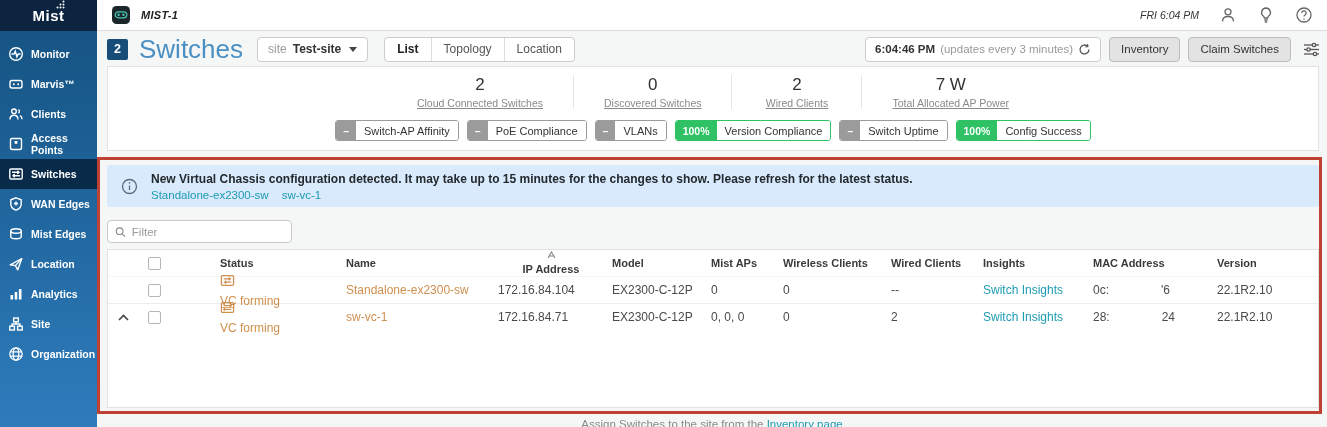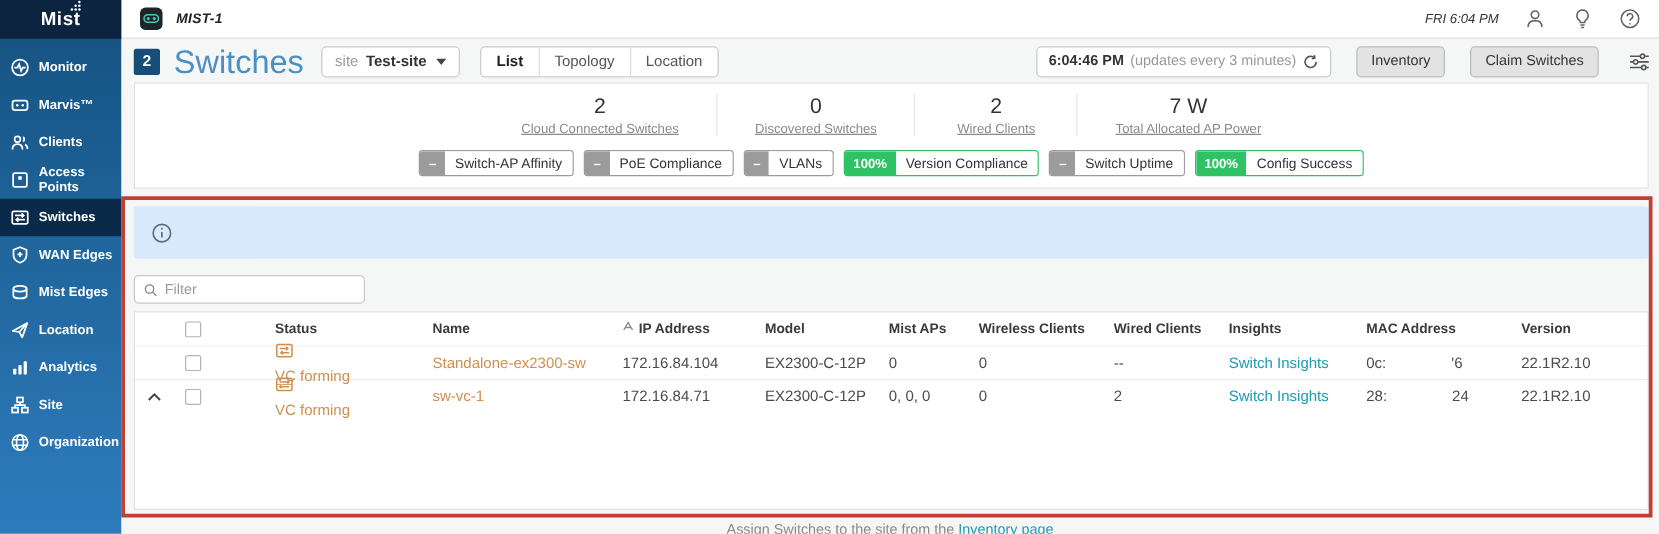--- a/index.html
+++ b/index.html
@@ -36,21 +36,21 @@
     border-radius:4px; height:25px; padding:0 10px; font-size:12px; cursor:pointer; margin-right:16px; }
   .site-label { color:#9a9a9a; }
   .site-value { color:#333; font-weight:bold; }
   .caret-down { width:0; height:0; border-left:4px solid transparent; border-right:4px solid transparent;
     border-top:5px solid #444; margin-left:2px; }
   .tab-group { display:flex; border:1px solid #ccc; border-radius:4px; background:#fff; height:25px; overflow:hidden; }
   .tab { padding:0 12px; display:flex; align-items:center; font-size:12px; color:#555;
     border-right:1px solid #ddd; cursor:pointer; }
   .tab:last-child { border-right:none; }
   .tab.active { color:#222; font-weight:bold; }
-  .header-right { margin-left:auto; display:flex; align-items:center; gap:20px; }
+  .header-right { margin-left:auto; display:flex; align-items:center; gap:8px; }
   .refresh-box { display:flex; align-items:center; gap:5px; background:#fff; border:1px solid #ccc;
     border-radius:4px; height:25px; padding:0 9px; font-size:11.5px; cursor:pointer; }
   .refresh-time { font-weight:bold; color:#333; }
   .refresh-note { color:#999; }
   .btn { background:#e3e3e3; border:1px solid #bdbdbd; border-radius:4px; height:25px; padding:0 11px;
     font-size:11.5px; color:#333; display:flex; align-items:center; cursor:pointer;
     font-family:"Liberation Sans", sans-serif; }
   .settings-icon { margin-left:4px; cursor:pointer; }
 
   
@@ -93,21 +93,21 @@
   .table-card { position:absolute; left:107px; top:249px; width:1212px; height:159px; background:#fff;
     border:1px solid #e2e2e2; }
   .trow { display:grid; grid-template-columns:30px 70px 130px 152px 114px 99px 72px 108px 92px 110px 124px 1fr;
     align-items:center; }
   .thead { height:26px; font-size:11px; font-weight:bold; color:#3a3a3a; }
   .tdata { height:27px; font-size:12px; color:#4a4a4a; border-top:1px solid #ededed; cursor:pointer; }
   .cell { padding-left:8px; white-space:nowrap; overflow:hidden; }
   .cell-caret { padding-left:0; display:flex; justify-content:center; }
   .cell-check { padding-left:10px; }
   .checkbox { width:13px; height:13px; border:1px solid #b5b5b5; border-radius:2px; background:#fff; cursor:pointer; }
-  .sort-wrap { display:flex; gap:4px; }
+  .sort-wrap { display:flex; align-items:center; gap:4px;flex-direction:column; }
   .status-cell { display:flex; align-items:flex-start; gap:6px; color:#cf8f4e; padding-left:12px;flex-direction:column; }
   .name-link { color:#cf8f4e; text-decoration:none; cursor:pointer; }
   .teal-link { color:#1d9bb2; text-decoration:none; cursor:pointer; }
   .redact { display:inline-block; width:52px; }
 
   
   .footer { position:absolute; left:97px; top:417px; width:1230px; height:10px; overflow:hidden;
     text-align:center; font-size:11.5px; color:#8a8a8a; line-height:14px; }
   .footer a { color:#1d9bb2; text-decoration:none; cursor:pointer; }
 </style>
@@ -325,20 +325,26 @@
     </div>
   </div>
 </div>
 
 <div class="alert">
   <svg class="alert-icon" width="17" height="17" viewBox="0 0 17 17" fill="none" stroke="#5a6b7a" stroke-width="1.3">
     <circle cx="8.5" cy="8.5" r="7"></circle>
       <line x1="8.5" y1="7.5" x2="8.5" y2="12"></line>
       <circle cx="8.5" cy="4.9" r="0.8" fill="#5a6b7a" stroke="none"></circle>
   </svg>
+  <div>
+    <div class="alert-msg">New Virtual Chassis configuration detected. It may take up to 15 minutes for the changes to show. Please refresh for the latest status.</div>
+    <div class="alert-links">
+      <a>Standalone-ex2300-sw</a><a>sw-vc-1</a>
+    </div>
+  </div>
 </div>
 
 <div class="filter-box">
   <svg width="12" height="12" viewBox="0 0 14 14" fill="none" stroke="#888" stroke-width="1.4">
     <circle cx="6" cy="6" r="4.3"></circle>
       <line x1="9.3" y1="9.3" x2="13" y2="13"></line>
   </svg>
   <input type="text" placeholder="Filter" style="">
 </div>
 

